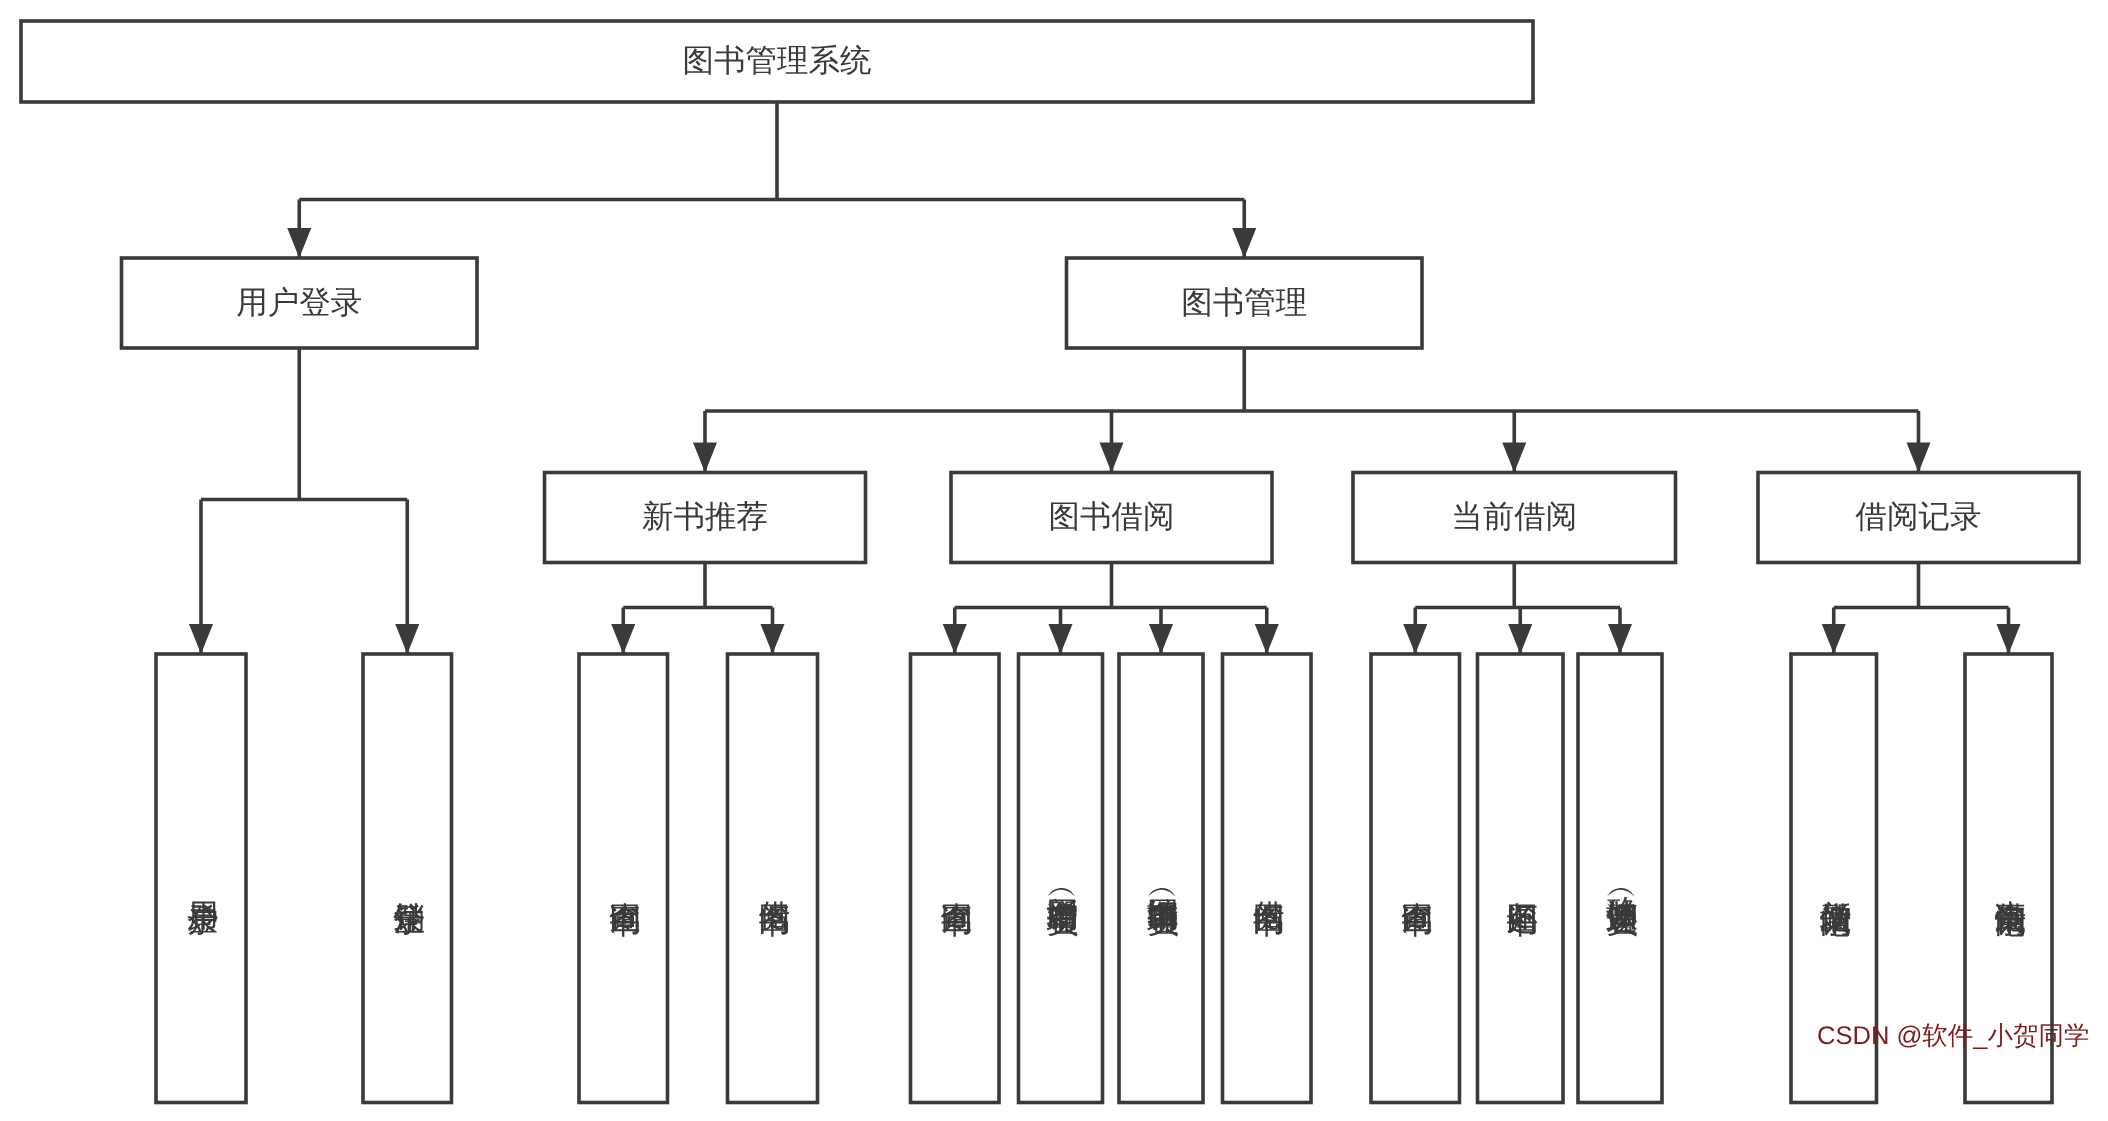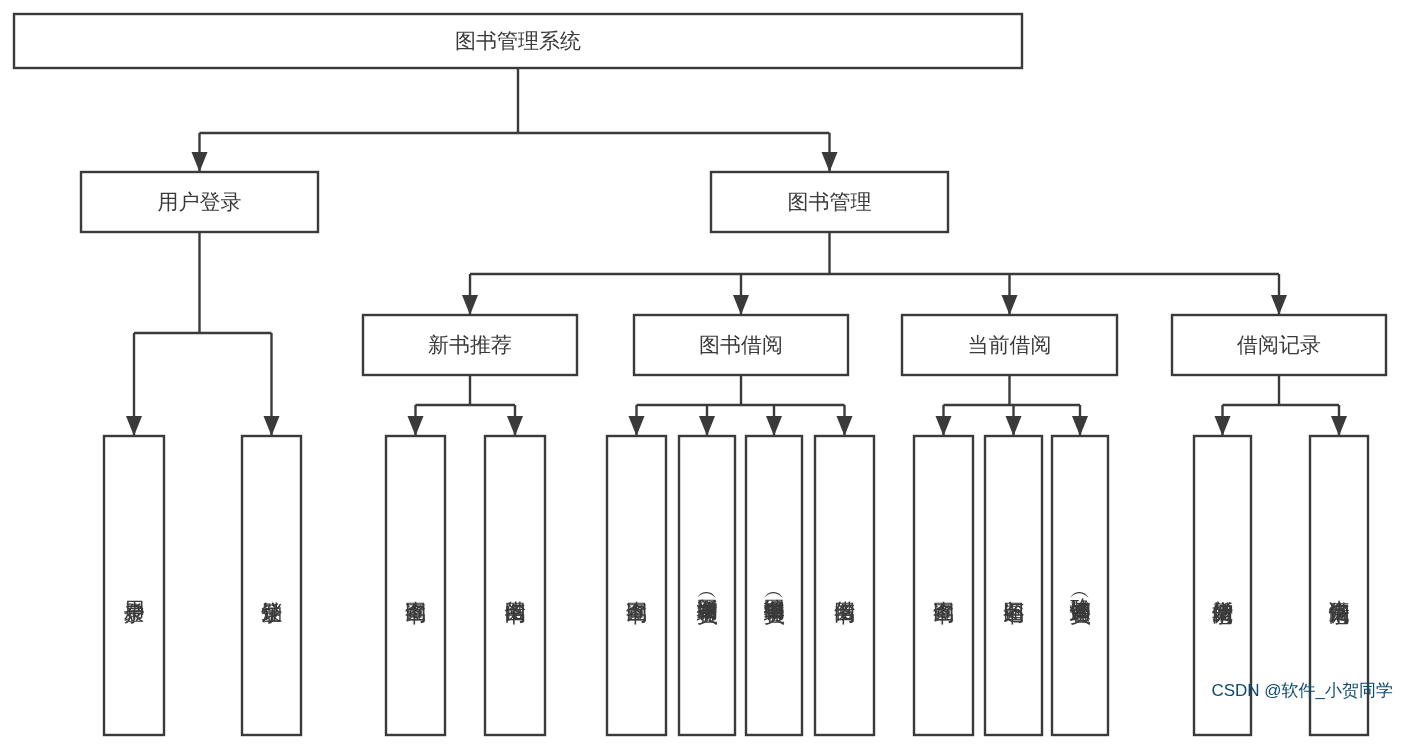--- a/index.html
+++ b/index.html
@@ -65,21 +65,21 @@
     color: #3a3a3a;
     white-space: nowrap;
     text-align: center;
   }
   .watermark {
     position: absolute;
     right: 12px;
     bottom: 6px;
     font-family: "Liberation Sans", "DejaVu Sans", sans-serif;
     font-size: 17px;
-    color: #0c4a6e;
+    color: #7f1d1d;
     white-space: nowrap;
     user-select: none;
   }
 </style>
 </head>
 <body>
 
 <div id="diagram-root">
   <svg class="diagram-canvas" viewBox="0 0 1405 747">
     <g id="edge-layer">

